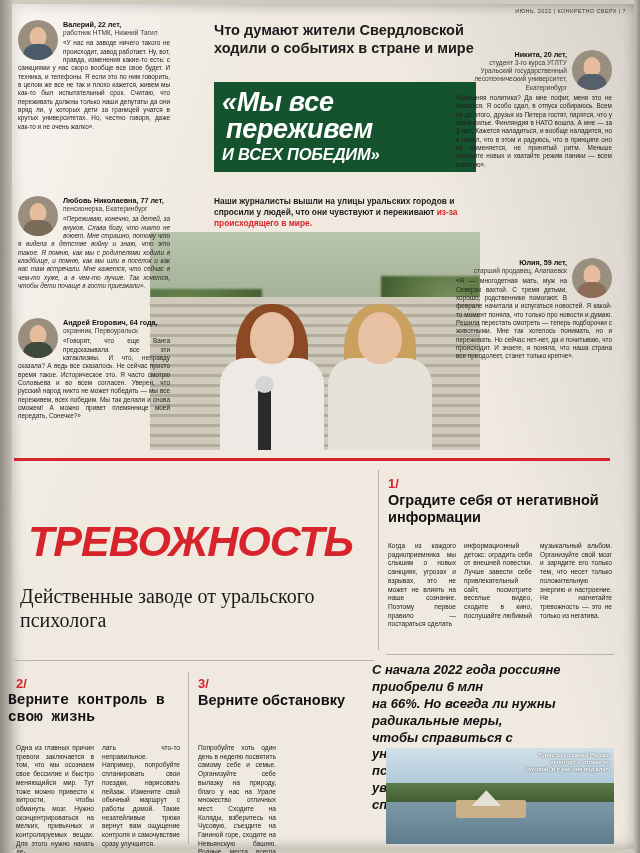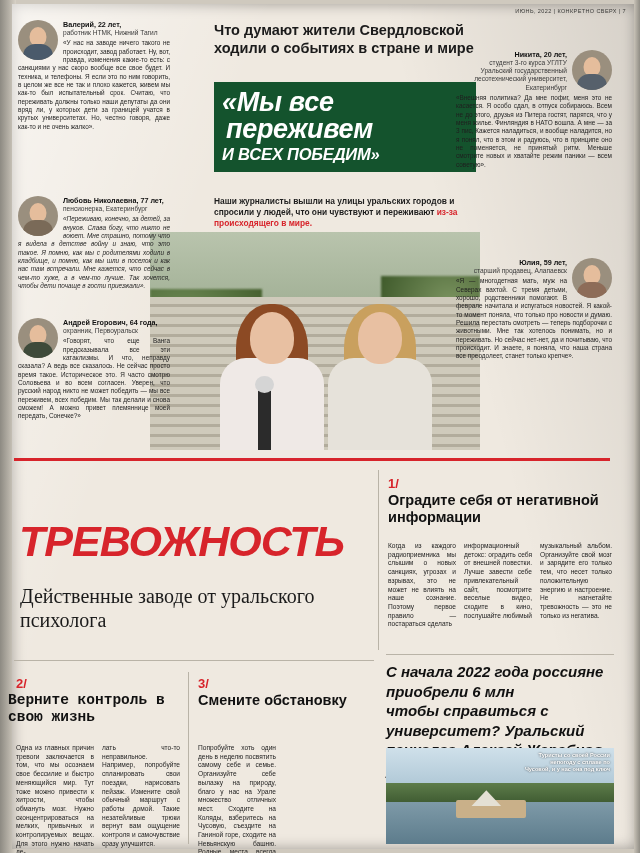--- a/index.html
+++ b/index.html
@@ -261,21 +261,21 @@
     top: 478px;
     background: #1f7a45;
     color: #fff;
     font-size: 22px;
     font-weight: bold;
     font-style: italic;
     padding: 4px 10px 6px 10px;
   }
   .red-title {
     position: absolute;
-    left: 19px;
+    left: 28px;
     top: 520px;
     color: #d7242b;
     font-size: 43px;
     font-weight: bold;
     font-style: italic;
     letter-spacing: -1px;
     line-height: 1;
   }
   .sub-title {
     position: absolute;
@@ -318,24 +318,24 @@
     width: 1px;
   }
   .hline {
     position: absolute;
     background: #b9b3a7;
     height: 1px;
   }
 
   .promo {
     position: absolute;
-    left: 386px;
+    left: 372px;
     top: 662px;
     width: 228px;
-    font-size: 15px;
+    font-size: 13px;
     font-weight: bold;
     font-style: italic;
     line-height: 1.3;
     color: #111;
   }
 
   .bottom-photo {
     position: absolute;
     left: 386px;
     top: 748px;
@@ -485,25 +485,26 @@
   <div class="num-head" style="left:16px; top:674px;">
     <span class="num-badge">2/</span>
   </div>
   <div class="num-head num-title" style="left:8px; top:692px; width:162px;font-family:Liberation Mono, monospace;">Верните контроль в свою жизнь</div>
   <div class="col-text" style="left:16px; top:744px; width:78px;">Одна из главных причин тревоги заключается в том, что мы осознаем свое бессилие и быстро меняющийся мир. Тут тоже можно привести к хитрости, чтобы обмануть мозг. Нужно сконцентрироваться на мелких, привычных и контролируемых вещах. Для этого нужно начать де-</div>
   <div class="col-text" style="left:102px; top:744px; width:78px;">лать что-то неправильное. Например, попробуйте спланировать свои поездки, нарисовать пейзаж. Измените свой обычный маршрут с работы домой. Такие незатейливые трюки вернут вам ощущение контроля и самочувствие сразу улучшится.</div>
 
   <div class="num-head" style="left:198px; top:674px;">
     <span class="num-badge">3/</span>
   </div>
-  <div class="num-head num-title" style="left:198px; top:692px; width:160px;">Смените обстановку</div>
+  <div class="num-head num-title" style="left:198px; top:692px; width:160px;">Верните обстановку</div>
   <div class="col-text" style="left:198px; top:744px; width:78px;">Попробуйте хоть один день в неделю посвятить самому себе и семье. Организуйте себе вылазку на природу, благо у нас на Урале множество отличных мест. Сходите на Коляды, взберитесь на Чусовую, съездите на Ганиной горе, сходите на Невьянскую башню. Родные места всегда прибавляют сил.</div>
 
   <div class="promo">
     <div>С начала 2022 года россияне приобрели 6 млн</div>
+    <div>на 66%. Но всегда ли нужны радикальные меры,</div>
     <div>чтобы справиться с университет? Уральский</div>
     <div>психолог Алексей Жеребцов уверен: есть и другие</div>
     <div>способы.</div>
   </div>
 
   <div class="bottom-photo">
     <div class="bp-sky"></div>
     <div class="bp-trees"></div>
     <div class="bp-water"></div>
     <div class="bp-raft"></div>

